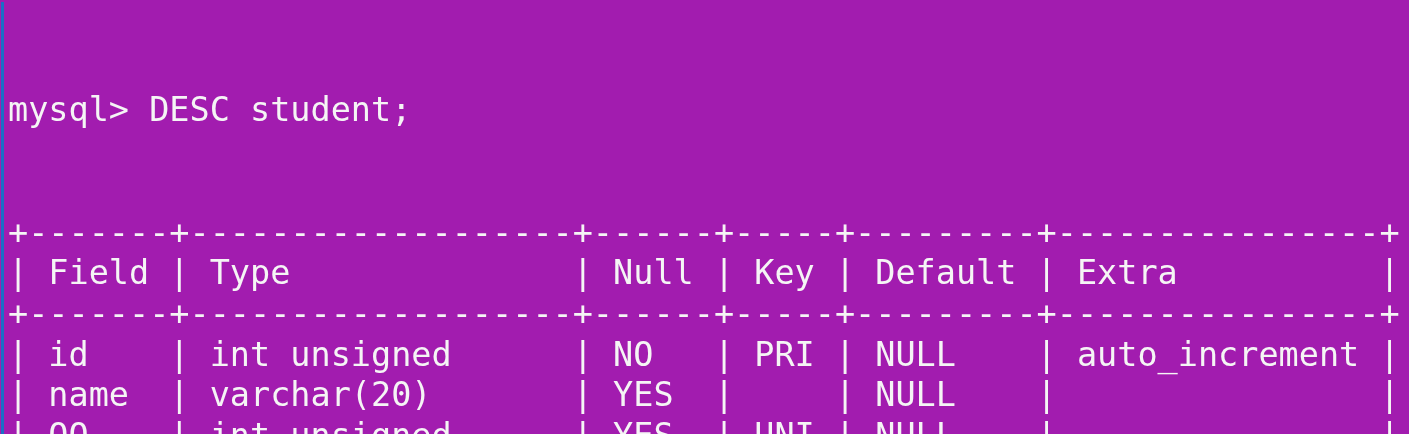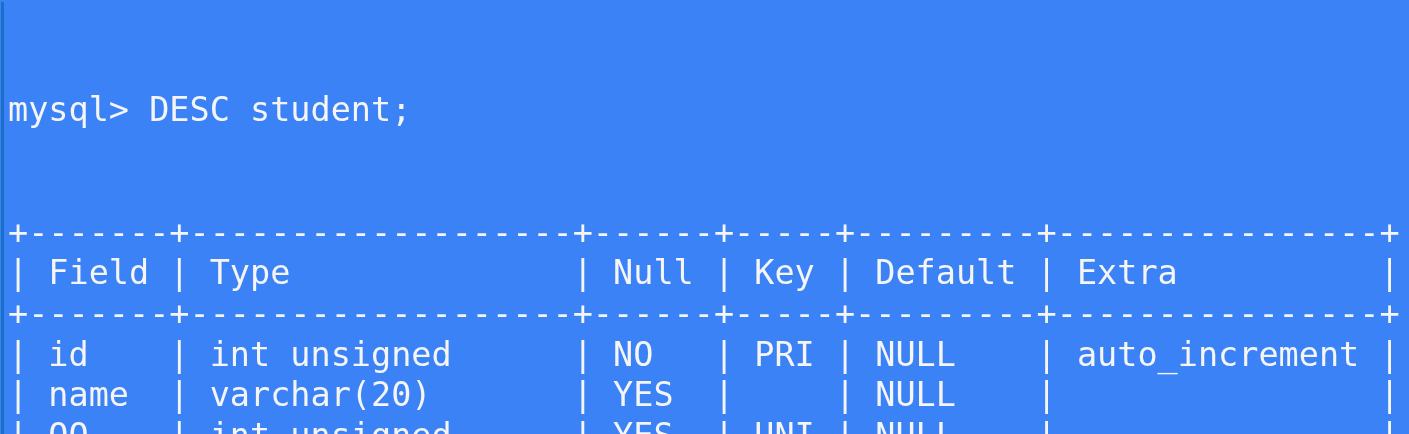--- a/index.html
+++ b/index.html
@@ -28,20 +28,20 @@
     font-weight: normal;
     white-space: pre;
     letter-spacing: 0;
   }
   .line { white-space: pre; height: 40.7px; }
   .cell { display: inline-block; vertical-align: top; white-space: pre; overflow: visible; }
 </style>
 </head>
 <body>
 
-<div class="terminal" style="background: #3b82f6;">
+<div class="terminal" style="background: #a21caf;">
   <div class="left-strip" style="background: rgb(27, 111, 198);"></div>
   <div class="screen" style="color: rgb(245, 245, 245);">
     <div class="line"><span>mysql&gt; </span><span>DESC student;</span></div>
     <div id="result-table"><div class="line"><span class="cell" style="width: 8ch;">+-------</span><span class="cell" style="width: 20ch;">+-------------------</span><span class="cell" style="width: 7ch;">+------</span><span class="cell" style="width: 6ch;">+-----</span><span class="cell" style="width: 10ch;">+---------</span><span class="cell" style="width: 17ch;">+----------------</span><span>+</span></div><div class="line"><span class="cell" style="width: 8ch;">| Field</span><span class="cell" style="width: 20ch;">| Type</span><span class="cell" style="width: 7ch;">| Null</span><span class="cell" style="width: 6ch;">| Key</span><span class="cell" style="width: 10ch;">| Default</span><span class="cell" style="width: 17ch;">| Extra</span><span>|</span></div><div class="line"><span class="cell" style="width: 8ch;">+-------</span><span class="cell" style="width: 20ch;">+-------------------</span><span class="cell" style="width: 7ch;">+------</span><span class="cell" style="width: 6ch;">+-----</span><span class="cell" style="width: 10ch;">+---------</span><span class="cell" style="width: 17ch;">+----------------</span><span>+</span></div><div class="line"><span class="cell" style="width: 8ch;">| id</span><span class="cell" style="width: 20ch;">| int unsigned</span><span class="cell" style="width: 7ch;">| NO</span><span class="cell" style="width: 6ch;">| PRI</span><span class="cell" style="width: 10ch;">| NULL</span><span class="cell" style="width: 17ch;">| auto_increment</span><span>|</span></div><div class="line"><span class="cell" style="width: 8ch;">| name</span><span class="cell" style="width: 20ch;">| varchar(20)</span><span class="cell" style="width: 7ch;">| YES</span><span class="cell" style="width: 6ch;">| </span><span class="cell" style="width: 10ch;">| NULL</span><span class="cell" style="width: 17ch;">| </span><span>|</span></div><div class="line"><span class="cell" style="width: 8ch;">| QQ</span><span class="cell" style="width: 20ch;">| int unsigned</span><span class="cell" style="width: 7ch;">| YES</span><span class="cell" style="width: 6ch;">| UNI</span><span class="cell" style="width: 10ch;">| NULL</span><span class="cell" style="width: 17ch;">| </span><span>|</span></div></div>
     
   </div>
 </div>
 
 </body></html>

